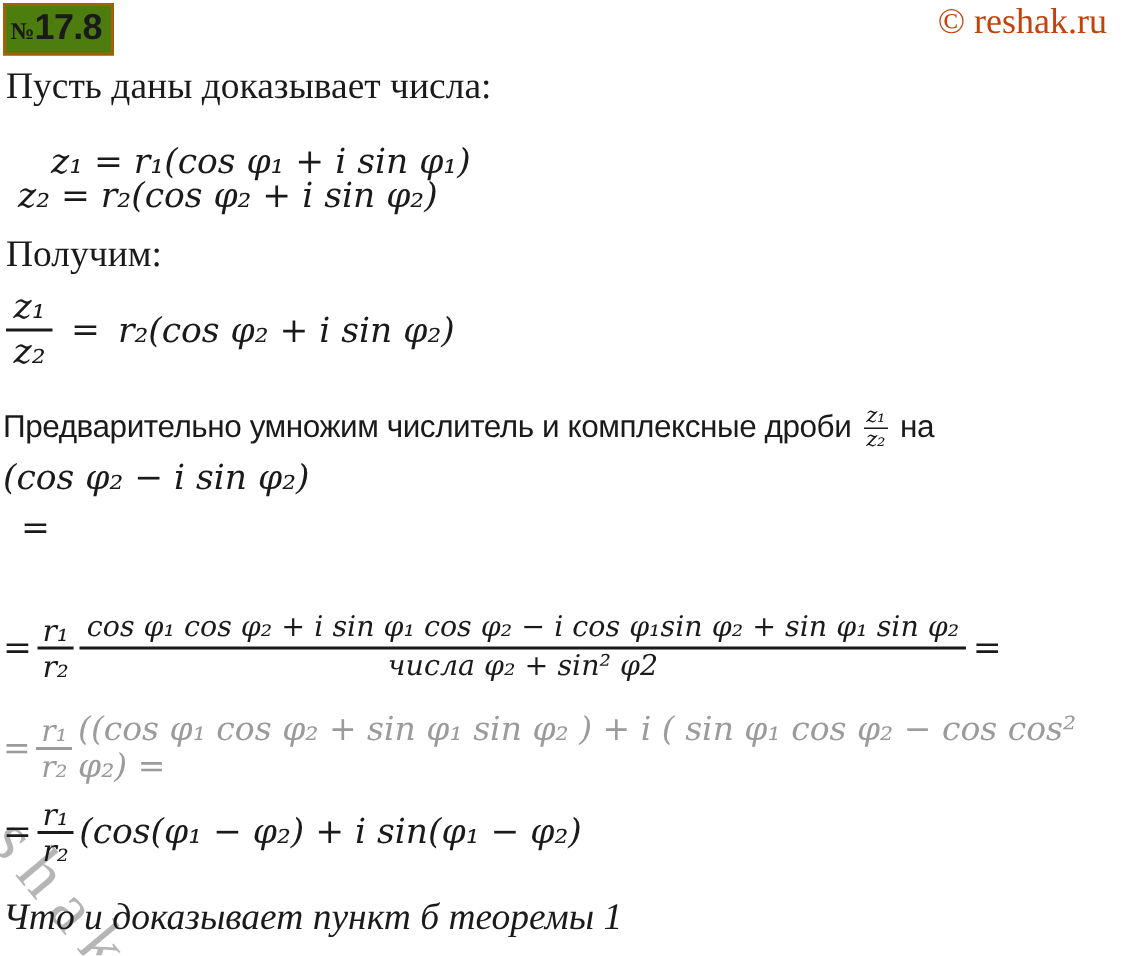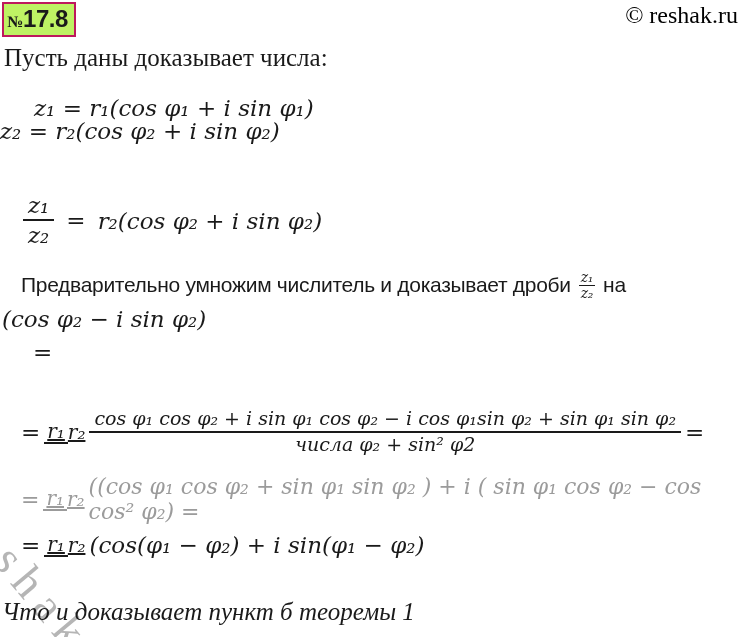--- a/index.html
+++ b/index.html
@@ -8,38 +8,38 @@
     width:748px;height:637px;
     background:#ffffff;
     overflow:hidden;
     color:#1a1a1a;
     font-family:"Liberation Serif", serif;
   }
   .abs{position:absolute;z-index:2;}
   .serif{font-family:"Liberation Serif", serif;font-size:25px;}
   .sans{font-family:"Liberation Sans", sans-serif;font-size:21px;letter-spacing:-0.3px;}
   .math{font-family:"DejaVu Serif", serif;font-style:italic;font-size:23px;}
-  .row{display:flex;align-items:center;gap:8px;margin-left:19px;}
+  .row{display:flex;align-items:center;gap:8px;}
   .frac{display:inline-flex;flex-direction:column;align-items:center;line-height:1.15;}
   .frac .num{border-bottom:2px solid currentColor;padding:0 5px 1px 5px;}
   .frac .den{padding-top:1px;}
-  .frac-sm{display:inline-flex;flex-direction:row;align-items:center;line-height:1.1;font-size:20px;text-decoration:underline;}
+  .frac-sm{display:inline-flex;flex-direction:column;align-items:center;line-height:1.1;font-size:20px;}
   .frac-sm .num{border-bottom:2px solid currentColor;padding:0 3px 0 3px;}
   .frac-xs{display:inline-flex;flex-direction:column;align-items:center;line-height:1.05;font-size:14px;font-family:"DejaVu Serif", serif;font-style:italic;margin:0 6px;}
   .frac-xs .num{border-bottom:1px solid currentColor;padding:0 2px;}
   .eqsign{padding:0 4px;}
   .problem-box{
     display:inline-block;
-    border:2px solid #be185d;
+    border:2px solid #a16207;
     padding:1px 6px 2px 3px;
-    background:#bef264;
+    background:#4d7c0f;
   }
   .no-sign{font-family:"Liberation Serif", serif;font-size:16px;font-weight:bold;}
   .no-val{font-family:"Liberation Sans", sans-serif;font-size:24px;font-weight:bold;letter-spacing:-0.5px;}
-  .logo{font-family:"Liberation Serif", serif;font-size:24px;color:#000000;}
+  .logo{font-family:"Liberation Serif", serif;font-size:24px;color:#c2410c;}
   .faded{color:#9b9b9b;}
   .faded .frac-sm .num{border-bottom-color:#9b9b9b;}
   .watermark{
     position:absolute;z-index:1;
     left:-12px;top:492px;
     transform:rotate(50deg);
     transform-origin:0 0;
     font-family:"Liberation Serif", serif;
     font-size:46px;
     letter-spacing:10px;
@@ -57,36 +57,37 @@
   <div class="abs problem-box" style="left:2px;top:2px;">
     <span class="no-sign">№</span><span class="no-val">17.8</span>
   </div>
 
   <div class="abs logo" style="right:10px;top:2px;">© reshak.ru</div>
 
   <div class="abs serif" style="left:4px;top:44px;">Пусть даны доказывает числа:</div>
 
   <div class="abs math" style="left:10px;top:95px;margin-left:24px;">z₁ = r₁(cos φ₁ + i sin φ₁)</div>
 
-  <div class="abs math" style="left:0;top:118px;">z₂ = r₂(cos φ₂ + i sin φ₂)</div>
+  <div class="abs math" style="left:12px;top:118px;">z₂ = r₂(cos φ₂ + i sin φ₂)</div>
 
+  <div class="abs serif" style="left:4px;top:156px;">Получим:</div>
 
   <div class="abs row math" style="left:4px;top:192px;">
     <span class="frac">
       <span class="num">z₁</span>
       <span class="den">z₂</span>
     </span>
     <span class="eqsign">=</span>
     <span class="frac">
       <span class="den">r₂(cos φ₂ + i sin φ₂)</span>
     </span>
   </div>
 
   <div class="abs row sans" style="left:2px;top:270px;gap:2px;">
-    <span>Предварительно умножим числитель и доказывает дроби</span>
+    <span>Предварительно умножим числитель и комплексные дроби</span>
     <span class="frac-xs">
       <span class="num">z₁</span>
       <span class="den">z₂</span>
     </span>
     <span>на</span>
   </div>
 
   <div class="abs math" style="left:2px;top:306px;">(cos φ₂ − i sin φ₂)</div>
 
   <div class="abs row math" style="left:2px;top:339px;">

